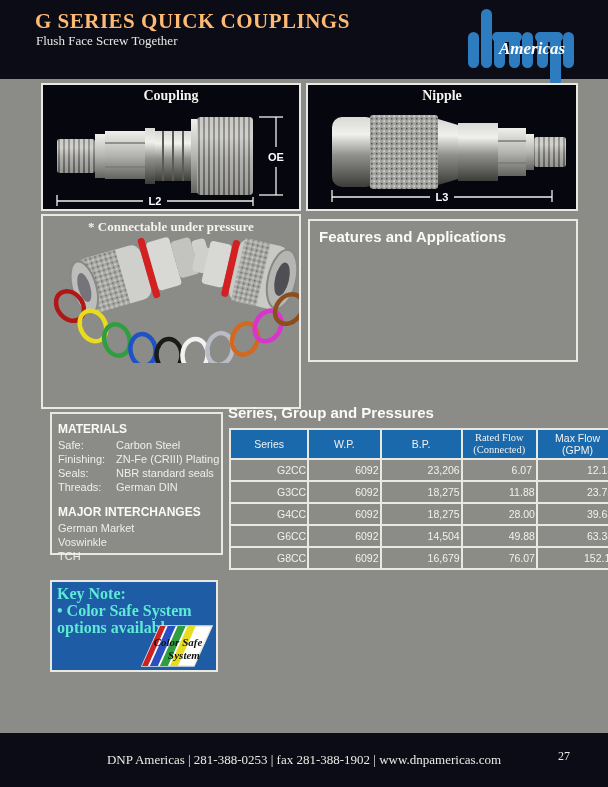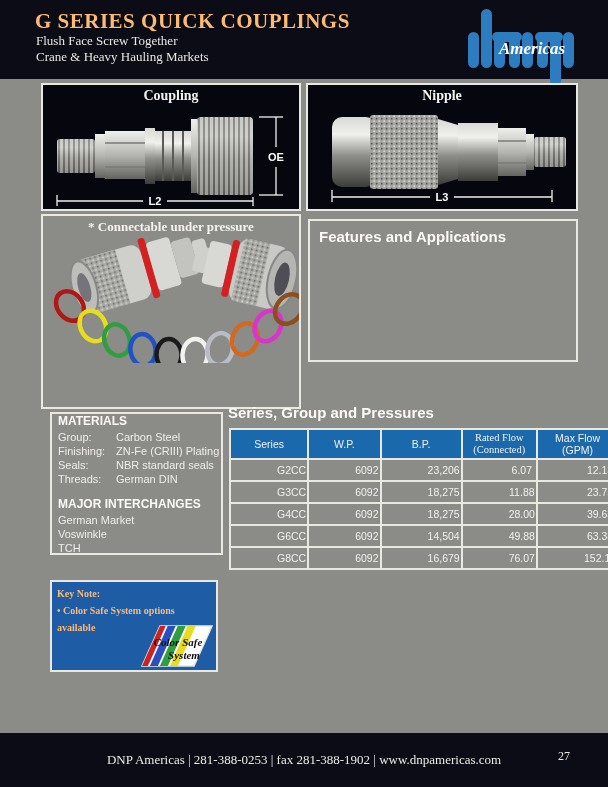--- a/index.html
+++ b/index.html
@@ -29,53 +29,52 @@
   .panel-svg{position:absolute;left:0;top:20px;}
   .connect-svg{position:absolute;left:0;top:0;}
 
   .panel-features{left:308px;top:219px;width:270px;height:143px;background:transparent;}
   .feat-title{color:#fbfaf6;font-size:15px;font-weight:bold;margin:7px 0 2px 9px;}
   .feat-list{list-style:none;margin:2px 0 0 0;padding:0 6px 0 11px;}
   .feat-list li{color:#efeeea;font-size:12.5px;margin-bottom:5.5px;}
   .feat-list li::before{content:"• ";font-size:11px;}
 
   
-  .materials-box{left:50px;top:412px;width:173px;height:143px;padding:0 0 0 6px;overflow:visible;}
+  .materials-box{left:50px;top:412px;width:173px;height:143px;padding:8px 0 0 6px;overflow:visible;}
   .m-title{color:#fbfaf6;font-size:12px;font-weight:bold;margin-bottom:2px;}
   .m-row{color:#efeeea;font-size:11px;line-height:14px;white-space:nowrap;}
   .m-label{display:inline-block;width:58px;}
   .m-gap{height:11px;}
   .m-plain{color:#efeeea;font-size:11px;line-height:14px;}
 
   
   .series-title{position:absolute;left:228px;top:404px;color:#fbfaf6;font-size:15px;font-weight:bold;}
   .ptable{position:absolute;left:229px;top:428px;border-collapse:collapse;}
   .ptable th,.ptable td{border:2px solid #e9e8e1;text-align:center;color:#f2f1ed;}
   .ptable th{height:28px;font-size:10.5px;font-weight:normal;padding:0 3px;}
   .ptable td{height:18px;font-size:10.5px;background:#8b8b87;padding-left:46px;}
   .ptable th div{line-height:12px;}
   .c0{width:70px;} .c1{width:53px;} .c2{width:58px;} .c3{width:67px;font-family:Liberation Serif, serif;} .c4{width:65px;}
 
   
   .keynote{left:50px;top:580px;width:168px;height:92px;background:#1e5ca6;}
-  .kn-text{color:#fdba74;font-size:10px;font-weight:bold;padding:3px 4px 0 5px;line-height:17px;}
+  .kn-text{color:#5eead4;font-size:16px;font-weight:bold;padding:3px 4px 0 5px;line-height:17px;}
   .kn-logo{position:absolute;right:2px;bottom:2px;}
 
   
   .footer{position:absolute;left:0;top:733px;width:608px;height:54px;background:#0c0c16;}
   .f-text{position:absolute;left:0;top:19px;width:608px;text-align:center;color:#eceae5;font-size:13px;}
   .f-page{position:absolute;right:38px;top:16px;color:#eceae5;font-size:12px;}
 </style>
 </head>
 <body>
 
 <div class="header">
   <div class="h-title serif">G SERIES QUICK COUPLINGS</div>
   <div class="h-sub1 serif">Flush Face Screw Together</div>
-  <div class="h-sub2 serif">Crane &amp; Heavy Hauling Markets</div>
   <div class="logo-wrap">
     <svg width="136" height="86" viewBox="0 0 136 86">
       <g fill="#2d7cc0">
         <rect x="4" y="28" width="11" height="36" rx="5.5"></rect>
         <rect x="17" y="5" width="11" height="59" rx="5.5"></rect>
         <rect x="30" y="28" width="11" height="36" rx="5.5"></rect>
         <rect x="45" y="28" width="11" height="36" rx="5.5"></rect>
         <rect x="58" y="28" width="11" height="36" rx="5.5"></rect>
         <rect x="73" y="28" width="11" height="36" rx="5.5"></rect>
         <rect x="86" y="28" width="11" height="54" rx="5.5"></rect>
@@ -208,21 +207,21 @@
   </svg>
 </div>
 
 <div class="panel panel-features">
   <div class="feat-title">Features and Applications</div>
 </div>
 
 <div class="panel materials-box">
   <div class="m-title">MATERIALS</div>
   <div>
-      <div class="m-row"><span class="m-label">Group:</span><span>Carbon Steel</span></div>
+      <div class="m-row"><span class="m-label">Safe:</span><span>Carbon Steel</span></div>
       <div class="m-row"><span class="m-label">Finishing:</span><span>ZN-Fe (CRIII) Plating</span></div>
       <div class="m-row"><span class="m-label">Seals:</span><span>NBR standard seals</span></div>
       <div class="m-row"><span class="m-label">Threads:</span><span>German DIN</span></div>
     </div>
   <div class="m-gap"></div>
   <div class="m-title">MAJOR INTERCHANGES</div>
   <div>
       <div class="m-plain">German Market</div>
       <div class="m-plain">Voswinkle</div>
       <div class="m-plain">TCH</div>

